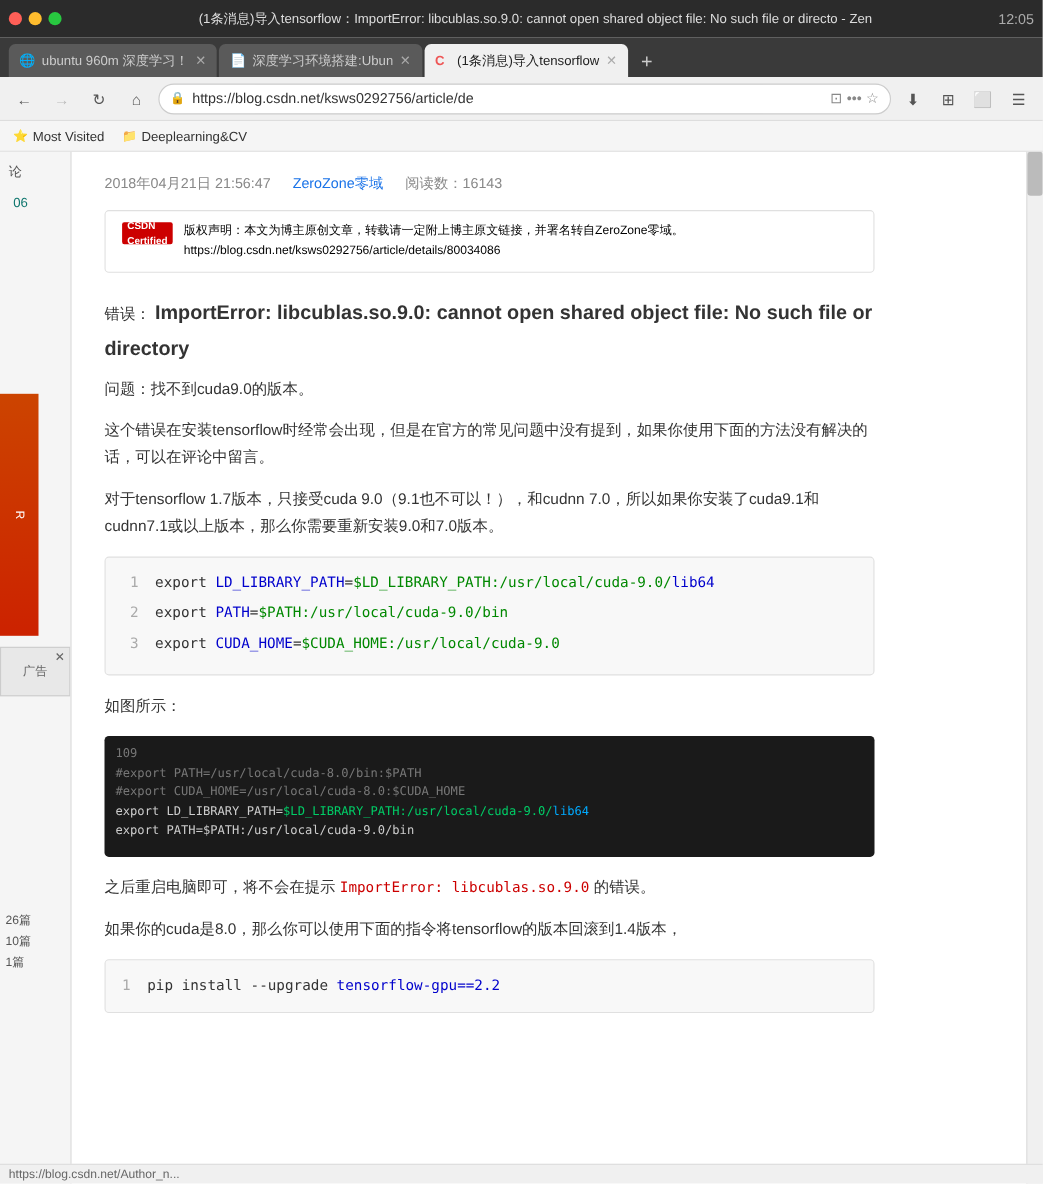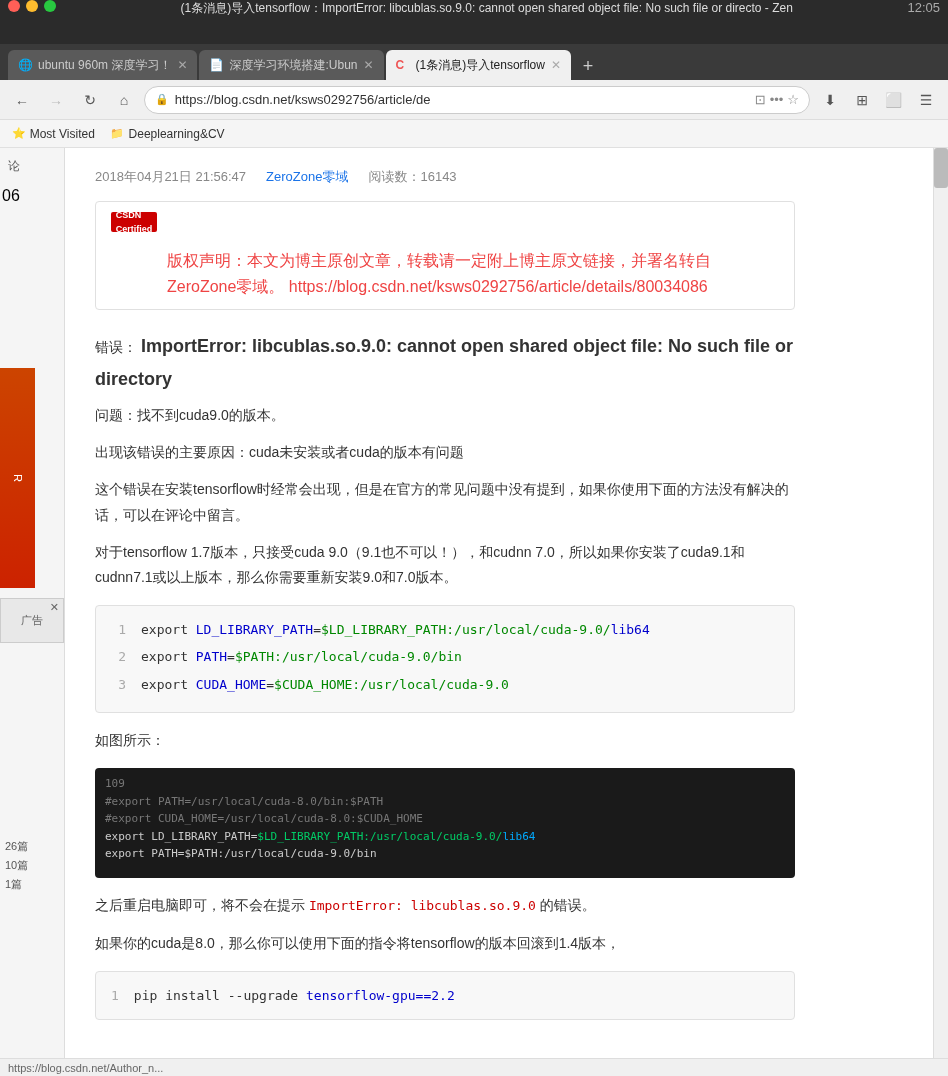--- a/index.html
+++ b/index.html
@@ -1,23 +1,23 @@
 <!DOCTYPE html>
 <html><head>
   <meta charset="utf-8">
   <style>
     * { margin: 0; padding: 0; box-sizing: border-box; }
     body { font-family: Arial, sans-serif; background: #f0f0f0; width: 948px; height: 1076px; overflow: hidden; position: relative; }
 
     
     .titlebar {
-      height: 44px;
+      height: 34px;
       background: #2b2b2b;
       display: flex;
-      align-items: flex-start;
+      align-items: center;
       padding: 0 8px;
       color: #ccc;
       font-size: 12px;
       position: relative;
     }
     .titlebar-traffic {
       display: flex;
       gap: 6px;
       margin-right: 10px;
     }
@@ -237,23 +237,22 @@
       font-size: 9px;
       display: flex;
       align-items: center;
       justify-content: center;
       border-radius: 2px;
       flex-shrink: 0;
       font-weight: bold;
     }
     .copyright-text {
       flex: 1;
-      font-size: 16px;
-      color: #ef4444;
-      margin-top: 36px;
+      font-size: 11px;
+      color: #000000;
     }
 
     .article-body {
       font-size: 14px;
       color: #333;
       line-height: 1.8;
     }
     .article-body p { margin-bottom: 12px; }
     .article-body .error-line { color: #333; font-size: 14px; margin-bottom: 8px; }
     .article-body .error-text { color: #333; font-size: 18px; font-weight: bold; }
@@ -422,21 +421,21 @@
   <div class="bookmark-item">
     <span class="bookmark-icon">📁</span>
     <span class="bookmark-label">Deeplearning&amp;CV</span>
   </div>
 </div>
 
 <div class="main-container">
 
   <div class="left-sidebar">
     <div style="padding: 10px 8px; font-size: 12px; color: #555;">论</div>
-    <div style="padding: 2px 2px; font-size: 16px; color: #000000;">06</div>
+    <div style="padding: 2px 12px; font-size: 12px; color: #0f766e;">06</div>
 
     <div style="position:absolute; left:0; top:220px; width:35px; height:220px; background: linear-gradient(180deg, #cc4400, #cc2200); display:flex; align-items:center; justify-content:center;">
       <span style="color:white; font-size:11px; writing-mode:vertical-rl; text-align:center;">R</span>
     </div>
 
     <div style="position:absolute; top:450px; left:0; right:0; height:45px; background:#e8e8e8; border:1px solid #ccc; display:flex; align-items:center; justify-content:center; font-size:11px; color:#666;">
       <span>广告</span>
       <span style="position:absolute; top:2px; right:4px; cursor:pointer; font-size:11px;">✕</span>
     </div>
 
@@ -471,23 +470,20 @@
 
         <p class="error-line">
           <span>错误：</span>
           <span class="error-text">ImportError: libcublas.so.9.0: cannot open shared object file: No such file or directory</span>
         </p>
 
         <p>
           <span>问题：找不到cuda9.0的版本。</span>
         </p>
 
-        <p class="cause-line">
-          <span>出现该错误的主要原因：cuda未安装或者cuda的版本有问题</span>
-        </p>
 
         <p>这个错误在安装tensorflow时经常会出现，但是在官方的常见问题中没有提到，如果你使用下面的方法没有解决的话，可以在评论中留言。</p>
 
         <p>对于tensorflow 1.7版本，只接受cuda 9.0（9.1也不可以！），和cudnn 7.0，所以如果你安装了cuda9.1和cudnn7.1或以上版本，那么你需要重新安装9.0和7.0版本。</p>
 
 
         <div class="code-block">
           <div class="code-line">
             <span class="code-line-num">1</span>
             <span class="code-line-content">

